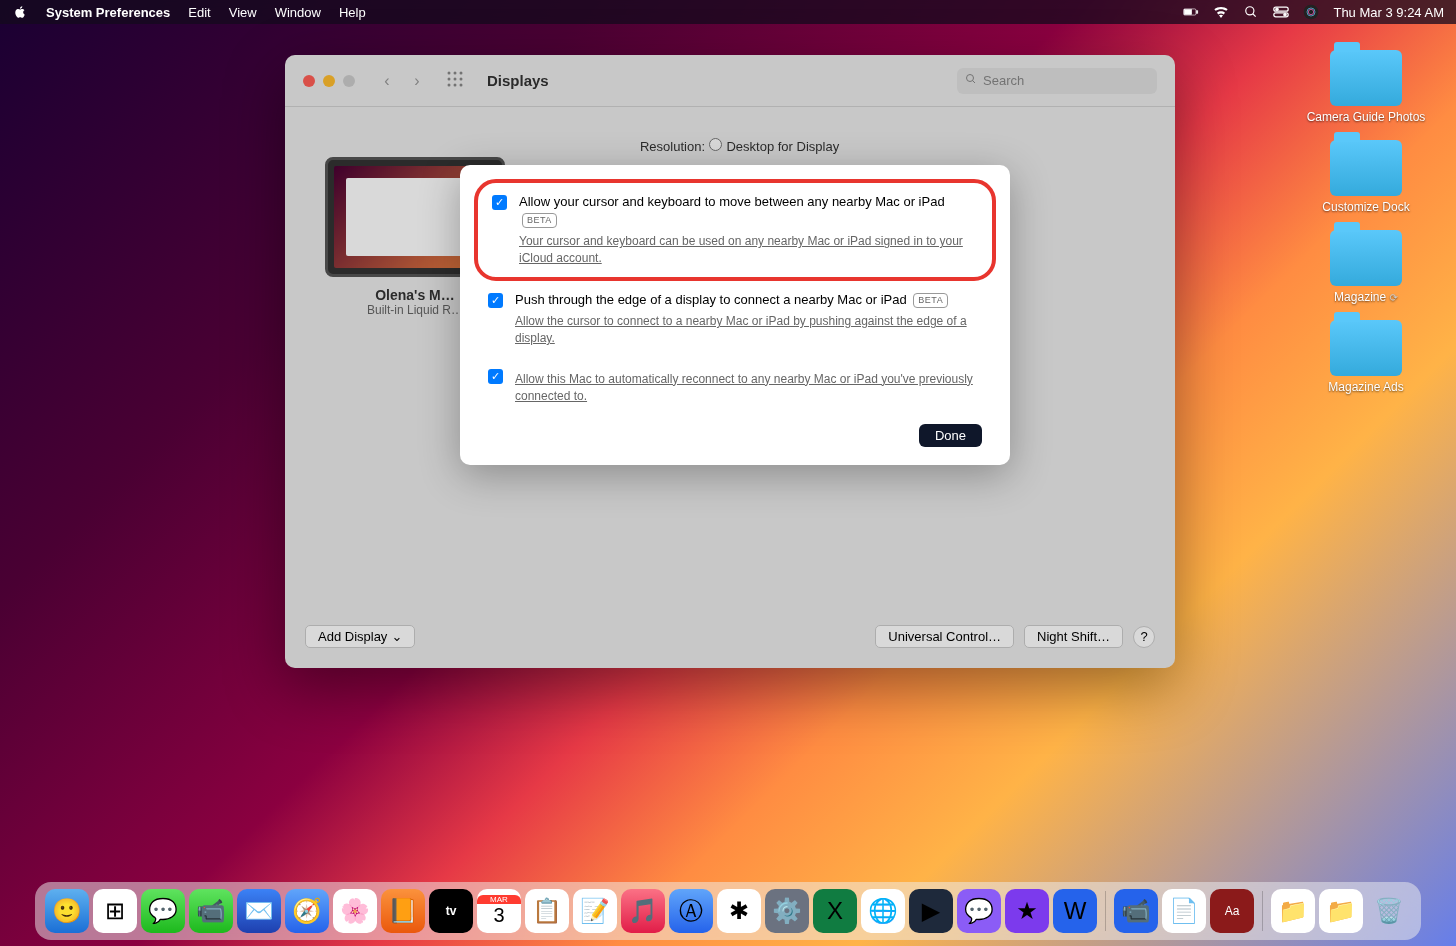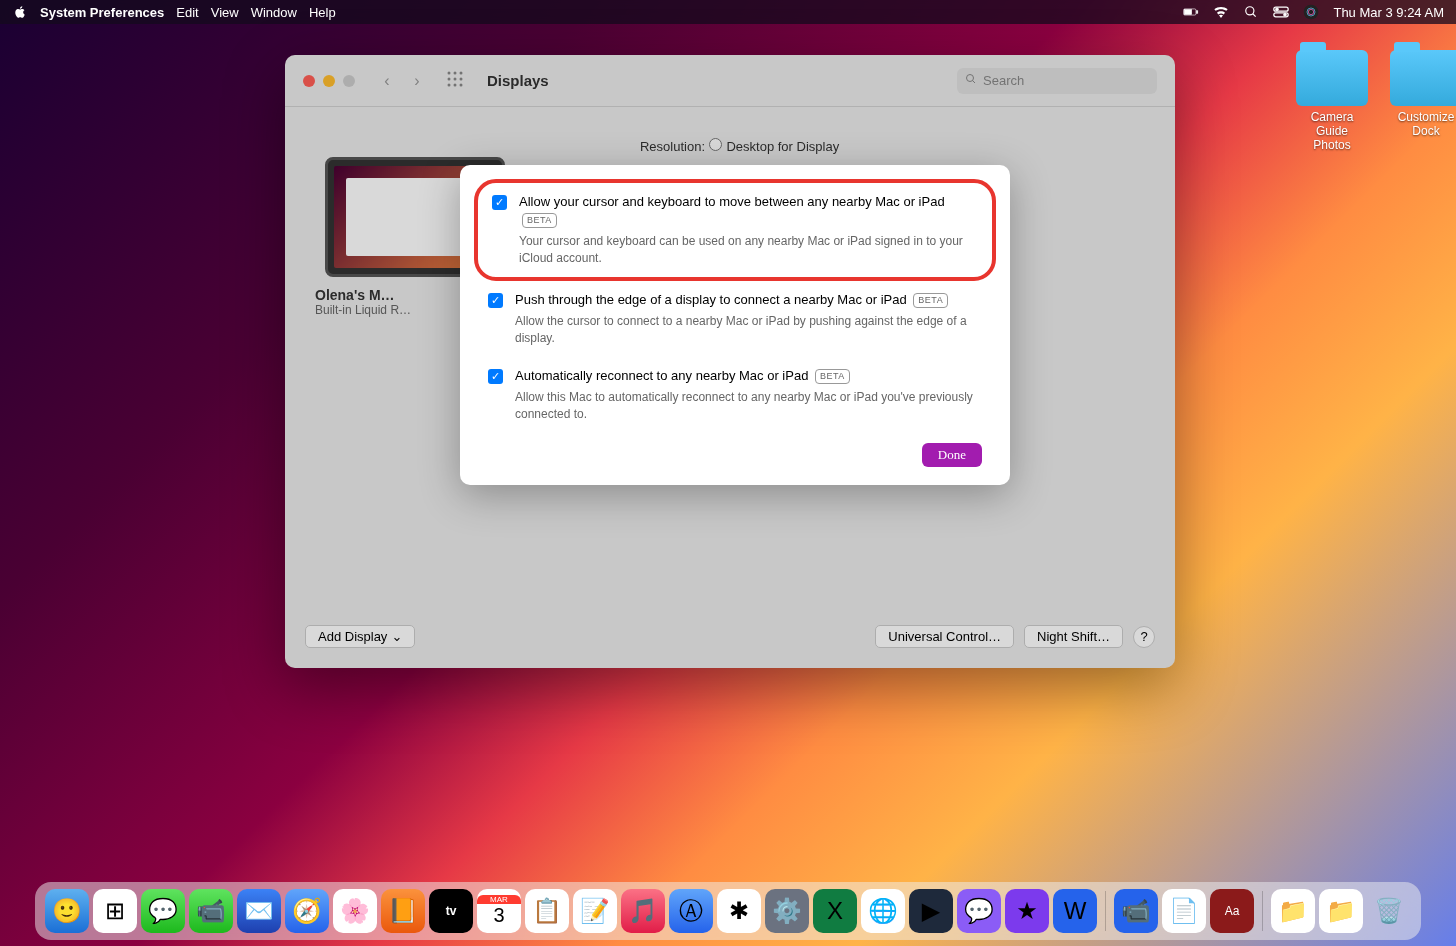--- a/index.html
+++ b/index.html
@@ -1,26 +1,26 @@
 <!DOCTYPE html>
 <html><head>
 <meta charset="utf-8">
 <style>
 * { margin: 0; padding: 0; box-sizing: border-box; font-family: -apple-system, BlinkMacSystemFont, "Helvetica Neue", sans-serif; }
 body { width: 1456px; height: 946px; overflow: hidden; background: linear-gradient(135deg, #1a0033 0%, #4a0033 25%, #8b0040 45%, #e63946 55%, #ff8c42 65%, #ffb347 75%, #667eea 100%); position: relative; }
 
 
 .menubar { position: absolute; top: 0; left: 0; right: 0; height: 24px; background: rgba(20,10,30,0.75); backdrop-filter: blur(20px); display: flex; align-items: center; padding: 0 12px; color: #fff; font-size: 13px; }
-.menubar-left { display: flex; align-items: center; gap: 12px; }
+.menubar-left { display: flex; align-items: center; gap: 18px; }
 .menubar-left .app-name { font-weight: 600; }
 .menubar-right { margin-left: auto; display: flex; align-items: center; gap: 14px; }
 .menu-icon { width: 16px; height: 16px; display: inline-flex; align-items: center; justify-content: center; }
 
 
-.desktop-icons { position: absolute; right: 20px; top: 50px; display: flex; flex-direction: row; gap: 22px; width: 140px; }
+.desktop-icons { position: absolute; right: 20px; top: 50px; display: flex; flex-direction: column; gap: 16px; width: 140px; }
 .desktop-icon { display: flex; flex-direction: column; align-items: center; gap: 4px; }
 .folder-icon { width: 72px; height: 56px; background: linear-gradient(180deg, #5ac8fa 0%, #34aadc 100%); border-radius: 6px; position: relative; }
 .folder-icon::before { content: ""; position: absolute; top: -8px; left: 4px; width: 26px; height: 10px; background: #5ac8fa; border-radius: 3px 3px 0 0; }
 .desktop-label { color: #fff; font-size: 12px; text-align: center; text-shadow: 0 1px 2px rgba(0,0,0,0.6); max-width: 130px; }
 .sync-badge { color: #ccc; font-size: 10px; }
 
 
 .prefs-window { position: absolute; left: 285px; top: 55px; width: 890px; height: 613px; background: #ececec; border-radius: 10px; box-shadow: 0 20px 60px rgba(0,0,0,0.4); overflow: hidden; }
 .prefs-dim { position: absolute; inset: 0; background: rgba(0,0,0,0.15); pointer-events: none; z-index: 2; }
 .prefs-titlebar { height: 52px; display: flex; align-items: center; padding: 0 18px; gap: 14px; border-bottom: 1px solid #d0d0d0; }
@@ -29,21 +29,21 @@
 .tl-red { background: #ff5f56; }
 .tl-yellow { background: #ffbd2e; }
 .tl-green { background: #cccccc; }
 .nav-btns { display: flex; gap: 6px; margin-left: 6px; }
 .nav-btn { width: 24px; height: 24px; display: flex; align-items: center; justify-content: center; color: #999; font-size: 16px; }
 .grid-btn { width: 20px; height: 20px; color: #888; margin-left: 4px; }
 .window-title { font-weight: 600; font-size: 15px; color: #333; margin-left: 6px; }
 .search-field { margin-left: auto; width: 200px; height: 26px; background: #e0e0e0; border-radius: 6px; display: flex; align-items: center; padding: 0 8px; color: #888; font-size: 13px; gap: 6px; }
 
 .prefs-body { display: flex; padding: 30px; gap: 40px; position: relative; height: calc(100% - 52px); }
-.display-preview { width: 200px; flex-shrink: 0; }
+.display-preview { width: 200px; flex-shrink: 0; text-align: center; }
 .monitor { width: 180px; height: 120px; background: #333; border-radius: 8px; border: 3px solid #555; margin: 20px auto 10px; position: relative; overflow: hidden; }
 .monitor-screen { position: absolute; inset: 6px; background: linear-gradient(135deg, #4a0033, #ff8c42); border-radius: 2px; }
 .monitor-doc { position: absolute; top: 12px; left: 12px; right: 12px; bottom: 12px; background: #fff; border-radius: 2px; }
 .display-name { font-weight: 600; font-size: 14px; color: #333; margin-top: 10px; }
 .display-sub { font-size: 12px; color: #666; }
 
 .settings-col { flex: 1; }
 .setting-row { display: flex; align-items: center; gap: 4px; margin-bottom: 14px; }
 .setting-label { width: 150px; text-align: right; color: #333; font-size: 13px; }
 .setting-val { color: #333; font-size: 13px; }
@@ -60,23 +60,23 @@
 .btn { background: #fff; border: 1px solid #ccc; border-radius: 5px; padding: 3px 12px; font-size: 13px; display: inline-flex; align-items: center; gap: 4px; }
 .help-btn { width: 22px; height: 22px; border-radius: 50%; background: #fff; border: 1px solid #ccc; display: flex; align-items: center; justify-content: center; font-size: 13px; }
 
 
 .modal-sheet { position: absolute; left: 460px; top: 165px; width: 550px; background: #fff; border-radius: 10px; box-shadow: 0 10px 40px rgba(0,0,0,0.3); padding: 24px 28px 18px; z-index: 10; }
 .modal-option { display: flex; align-items: flex-start; gap: 12px; margin-bottom: 20px; position: relative; }
 .modal-option.highlighted { border: 4px solid #e8352e; border-radius: 22px; padding: 10px 14px; margin: -10px -14px 10px; }
 .check { width: 15px; height: 15px; background: #007aff; border-radius: 3px; flex-shrink: 0; margin-top: 2px; display: flex; align-items: center; justify-content: center; color: #fff; font-size: 11px; }
 .opt-text { flex: 1; }
 .opt-title { font-size: 13px; color: #000; line-height: 1.4; }
-.opt-desc { font-size: 12px; color: #666; margin-top: 4px; line-height: 1.4; }
+.opt-desc { font-size: 12px; color: #666; margin-top: 4px; line-height: 1.4; text-decoration: underline; }
 .beta-badge { display: inline-block; font-size: 9px; border: 1px solid #999; border-radius: 4px; padding: 0 4px; color: #666; vertical-align: middle; margin-left: 3px; letter-spacing: 0.5px; }
-.done-btn { background: #a21caf; color: #fff; border: none; border-radius: 6px; padding: 4px 16px; font-size: 13px; float: right; font-family: Liberation Serif, serif; }
+.done-btn { background: #0f172a; color: #fff; border: none; border-radius: 6px; padding: 4px 16px; font-size: 13px; float: right; }
 
 
 .dock { position: absolute; bottom: 6px; left: 50%; transform: translateX(-50%); height: 58px; background: rgba(240,240,240,0.5); backdrop-filter: blur(30px); border-radius: 16px; display: flex; align-items: center; padding: 0 10px; gap: 4px; }
 .dock-item { width: 44px; height: 44px; border-radius: 10px; display: flex; align-items: center; justify-content: center; font-size: 24px; }
 .dock-sep { width: 1px; height: 40px; background: rgba(0,0,0,0.2); margin: 0 4px; }
 </style>
 </head>
 <body>
 
 <div class="menubar">
@@ -255,21 +255,20 @@
   <div class="modal-option">
     <div class="check">✓</div>
     <div class="opt-text">
       <div class="opt-title"><span>Push through the edge of a display to connect a nearby Mac or iPad</span> <span class="beta-badge">BETA</span></div>
       <div class="opt-desc">Allow the cursor to connect to a nearby Mac or iPad by pushing against the edge of a display.</div>
     </div>
   </div>
   <div class="modal-option">
     <div class="check">✓</div>
     <div class="opt-text">
-      <div class="opt-title"><span>Automatically reconnect to any nearby Mac or iPad</span> <span class="beta-badge">BETA</span></div>
       <div class="opt-desc">Allow this Mac to automatically reconnect to any nearby Mac or iPad you've previously connected to.</div>
     </div>
   </div>
   <button class="done-btn">Done</button>
   <div style="clear:both"></div>
 </div>
 
 <div class="dock">
   <div class="dock-item" style="background:linear-gradient(#5eb0ef,#1a6fd6)">🙂</div>
   <div class="dock-item" style="background:#fff">⊞</div>

